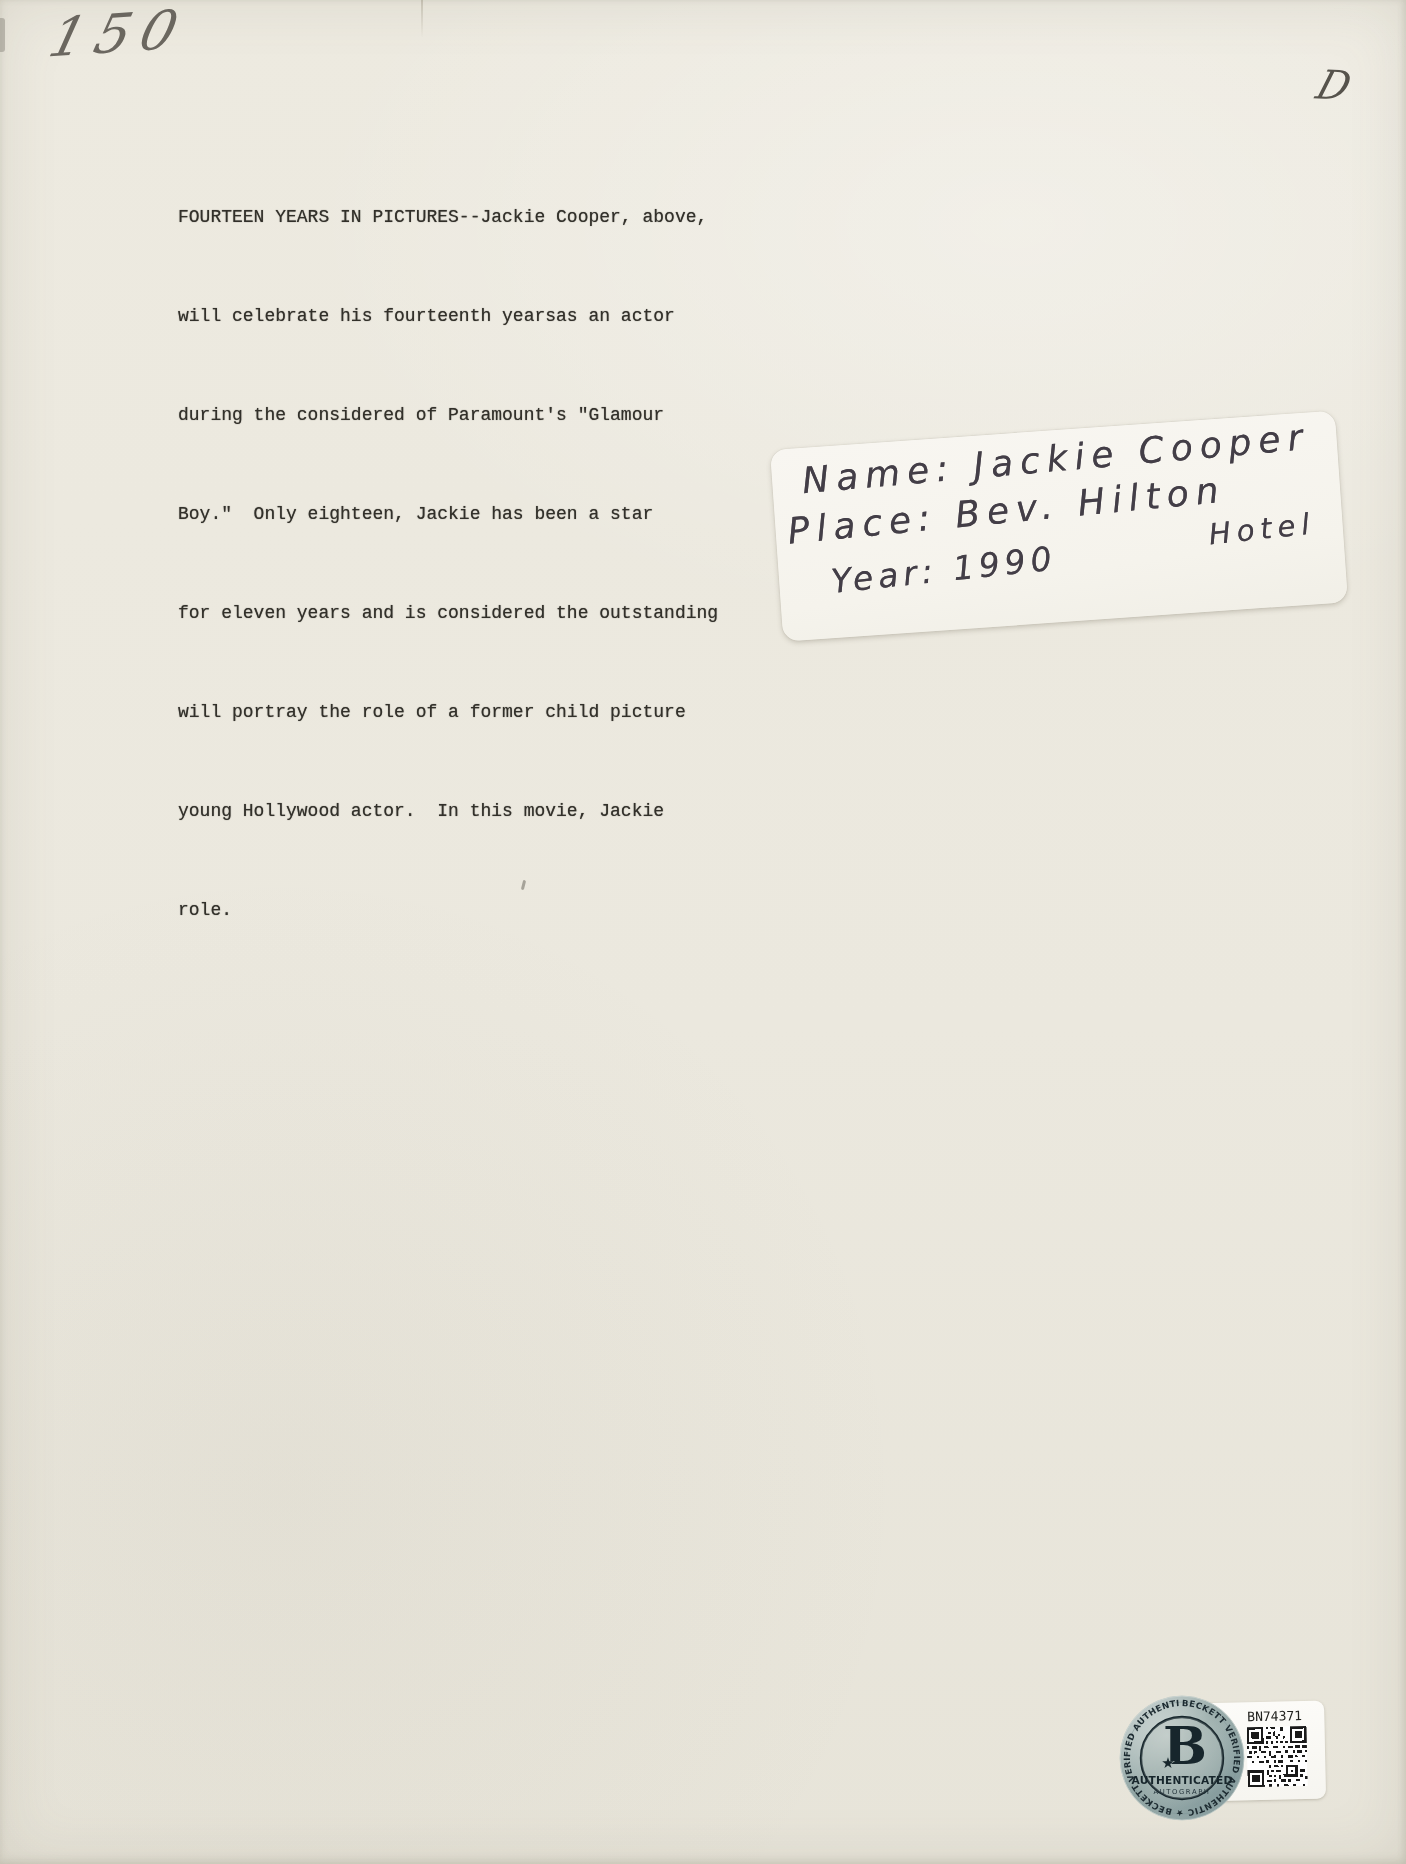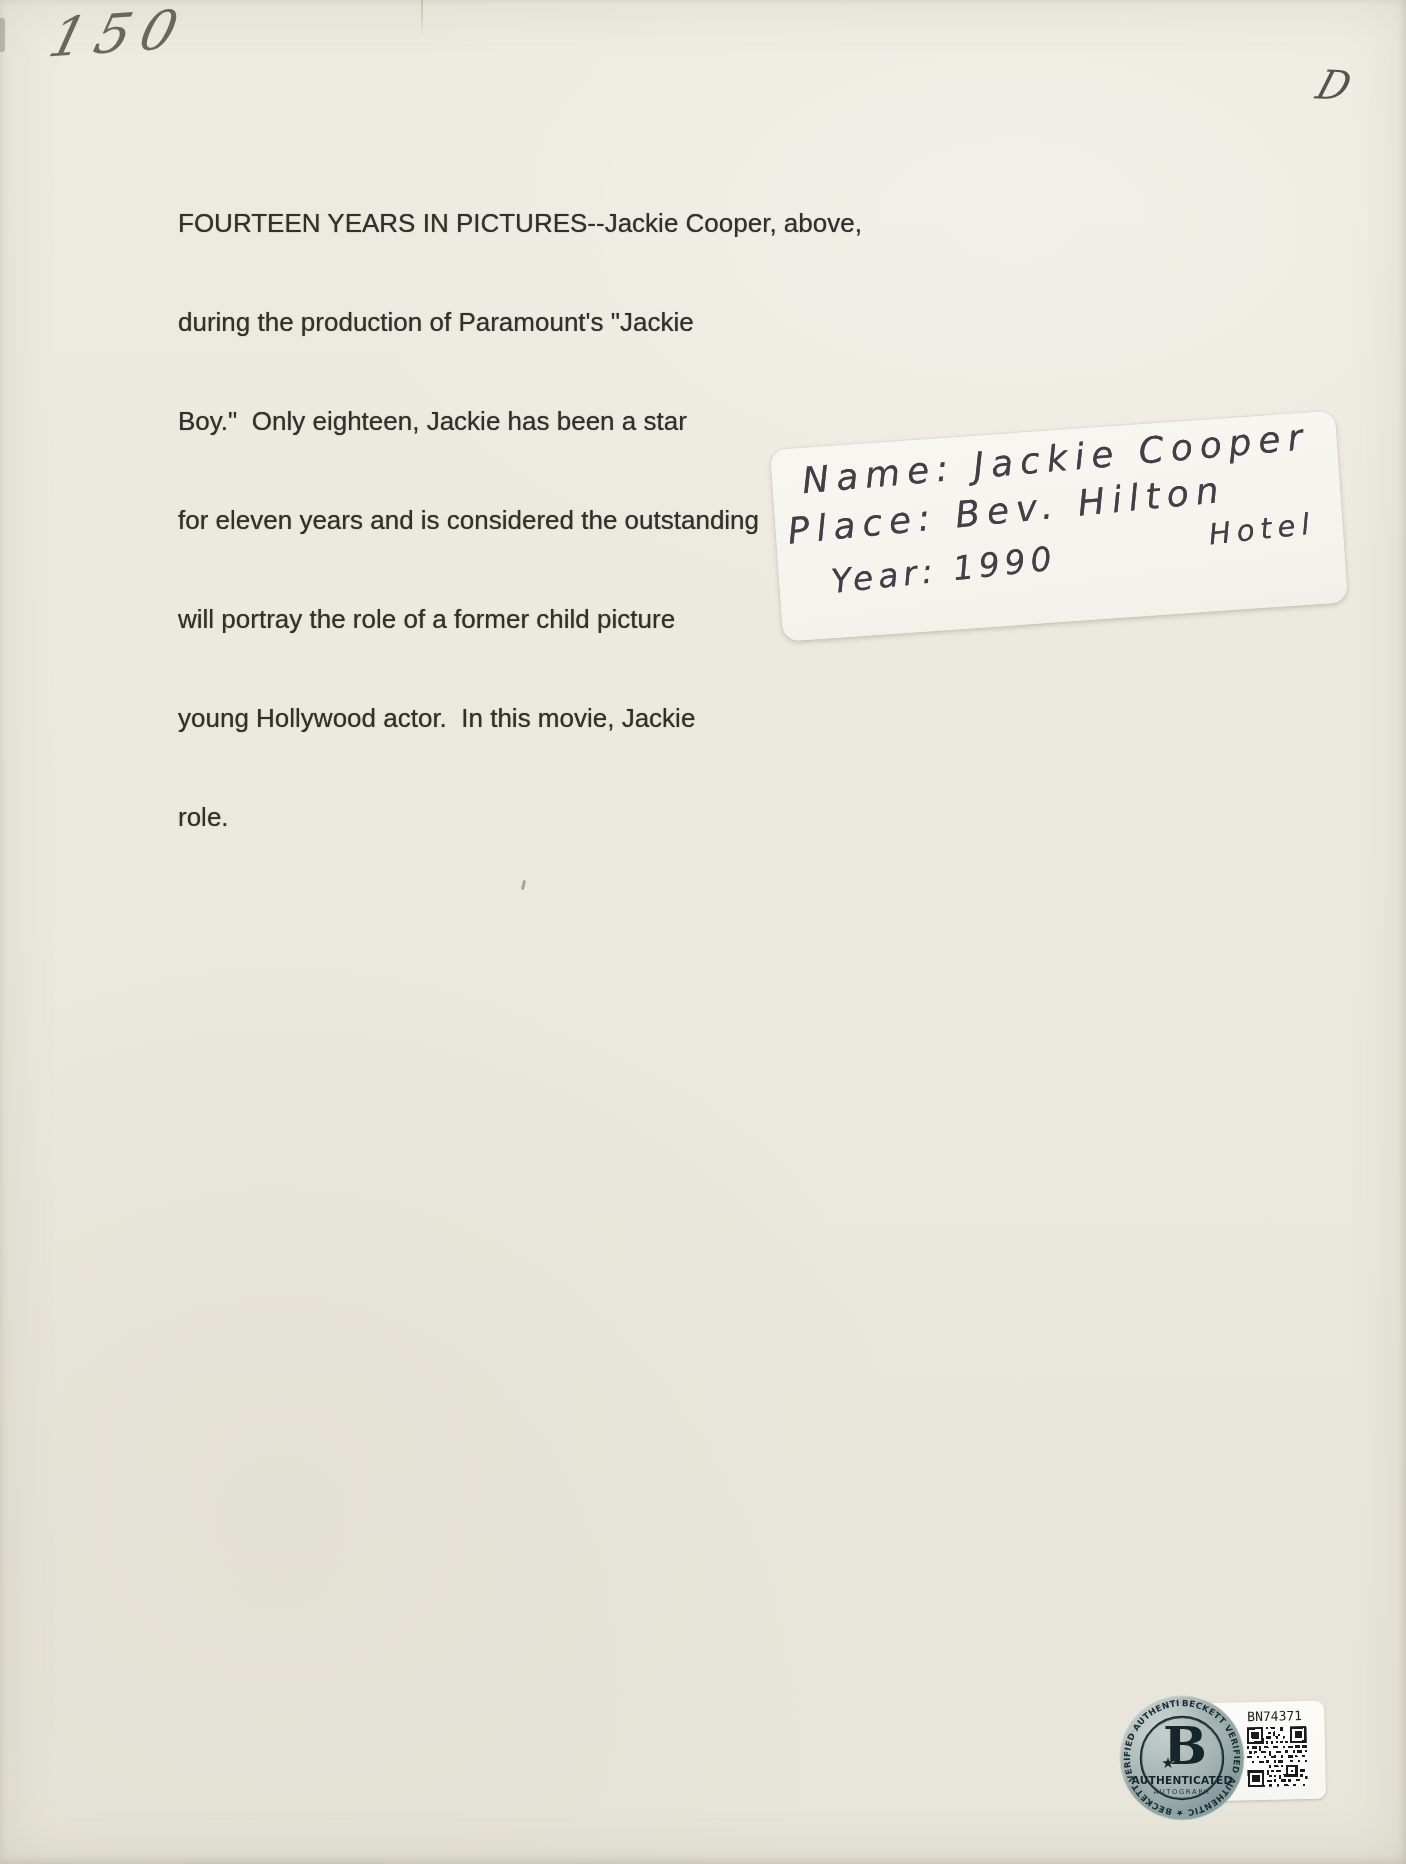--- a/index.html
+++ b/index.html
@@ -27,23 +27,23 @@
   }
   
   .mark-d{
     position:absolute;left:1318px;top:62px;
     font-size:40px;font-style:italic;color:#46433c;
     transform:skewX(-14deg) rotate(3deg);
     font-family:"DejaVu Serif",serif;opacity:.9;
   }
   
   .typed-block{
-    position:absolute;left:178px;top:141px;
-    font-family:Liberation Sans, sans-serif;
-    font-size:26px;line-height:33px;
+    position:absolute;left:178px;top:135px;
+    font-family:Liberation Mono, monospace;
+    font-size:18px;line-height:33px;
     color:#32302a;white-space:pre;
     text-shadow:0 0 1px rgba(50,48,42,.75);
   }
   .typed-line{height:33px;}
   
   .note-sticker{
     position:absolute;left:770px;top:450px;width:566px;height:192px;
     background:linear-gradient(176deg,#f8f6f1 0%,#f5f3ec 70%,#f1efe7 100%);
     border-radius:16px;
     transform:rotate(-4deg);transform-origin:0 0;
@@ -90,21 +90,22 @@
 <body>
 
 <div class="page">
 
   <div class="mark-150">150</div>
 
   <div class="mark-d">D</div>
 
   <div class="typed-block">
     <div class="typed-line">FOURTEEN YEARS IN PICTURES--Jackie Cooper, above,</div>
-    <div class="typed-line">during the production of Paramount's "Jackie</div>
+    <div class="typed-line">will celebrate his fourteenth yearsas an actor</div>
+    <div class="typed-line">during the considered of Paramount's "Glamour</div>
     <div class="typed-line">Boy."  Only eighteen, Jackie has been a star</div>
     <div class="typed-line">for eleven years and is considered the outstanding</div>
     <div class="typed-line">will portray the role of a former child picture</div>
     <div class="typed-line">young Hollywood actor.  In this movie, Jackie</div>
     <div class="typed-line">role.</div>
   </div>
 
   <div class="note-sticker">
     <div class="hand hand-1">Name: Jackie Cooper</div>
     <div class="hand hand-2">Place: Bev. Hilton</div>

